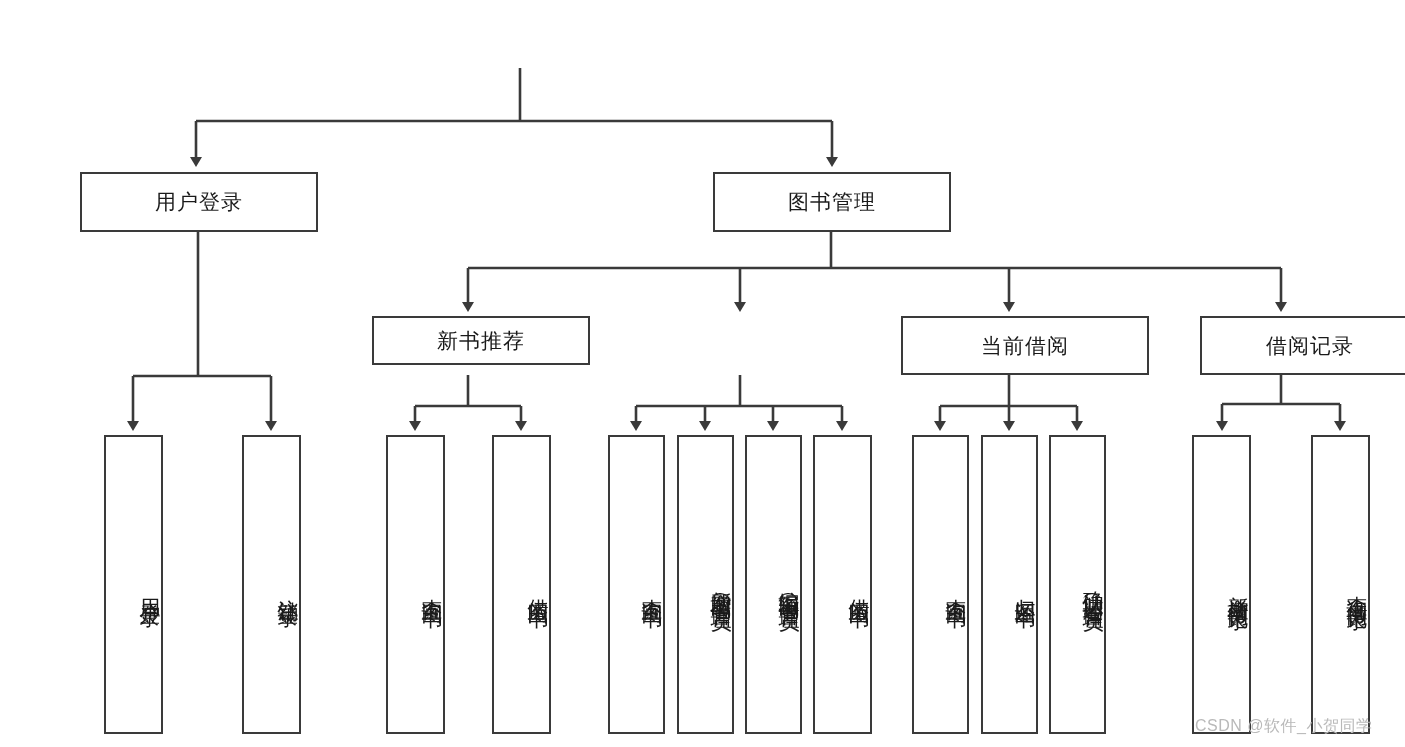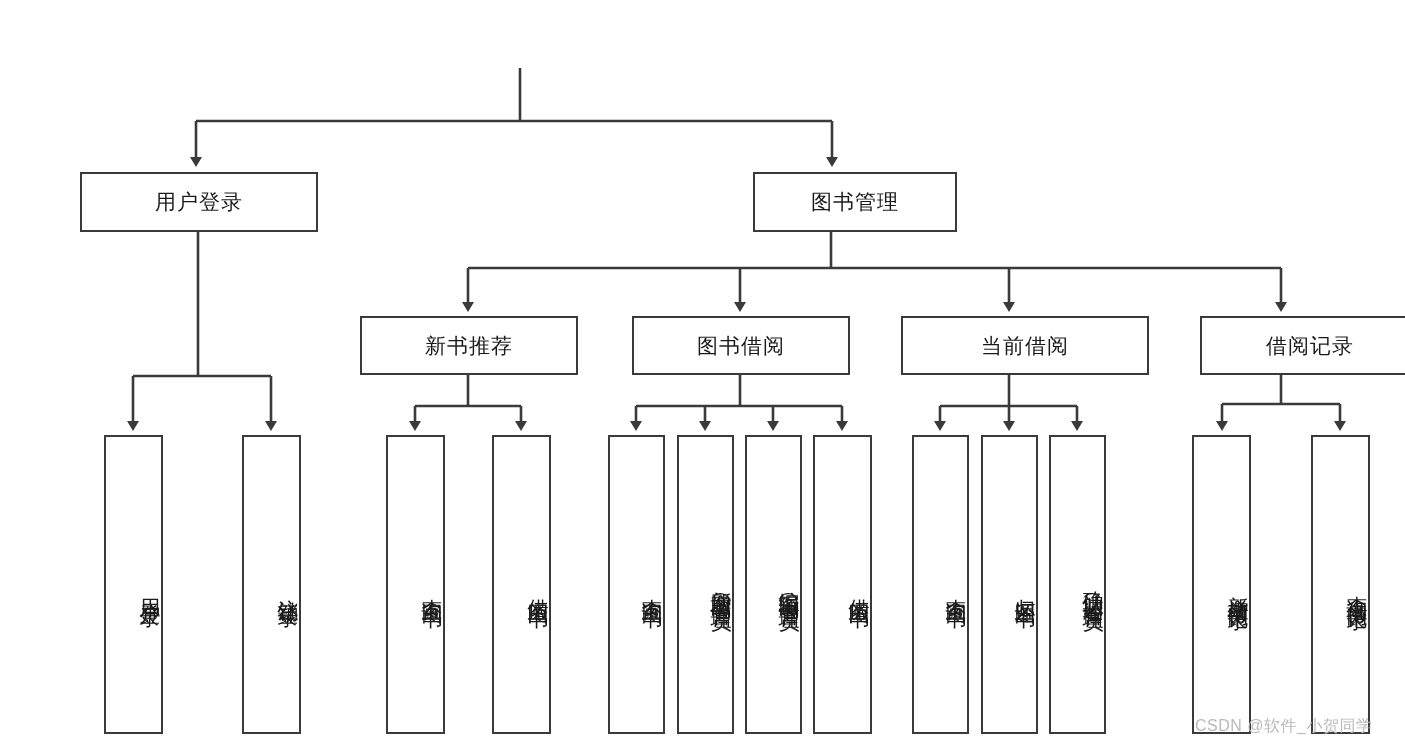--- a/index.html
+++ b/index.html
@@ -118,24 +118,23 @@
 
       <path d="M1281,375 L1281,404"></path>
       <path d="M1222,404 L1340,404"></path>
       <path d="M1222,404 L1222,422" marker-end="url(#arrow)"></path>
       <path d="M1340,404 L1340,422" marker-end="url(#arrow)"></path>
     </g>
   </svg>
 
 
   <div class="node horiz" style="left:80px; top:172px; width:238px; height:60px;">用户登录</div>
-  <div class="node horiz" style="left:713px; top:172px; width:204px; height:60px;margin-left:40px;">图书管理</div>
+  <div class="node horiz" style="left:713px; top:172px; width:238px; height:60px;">图书管理</div>
 
-  <div class="node horiz" style="left:360px; top:316px; width:218px; height:59px;">新书推荐</div>
-  <div class="node horiz" style="left:632px; top:316px; width:218px; height:59px;">图书借阅</div>
+  <div class="node horiz" style="left:372px; top:316px; width:218px; height:49px;">新书推荐</div>
   <div class="node horiz" style="left:901px; top:316px; width:248px; height:59px;">当前借阅</div>
   <div class="node horiz" style="left:1200px; top:316px; width:220px; height:59px;">借阅记录</div>
 
   <div class="node leaf" style="left:104px; top:435px; width:59px; height:299px;">
     <span class="leaf-text">用户登录</span>
   </div>
   <div class="node leaf" style="left:242px; top:435px; width:59px; height:299px;">
     <span class="leaf-text">注销登录</span>
   </div>
 

